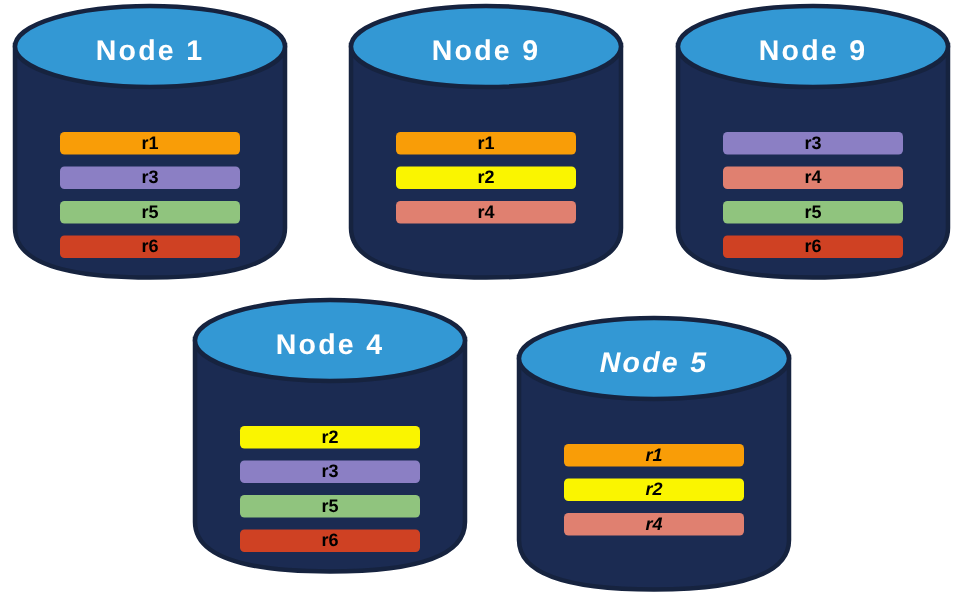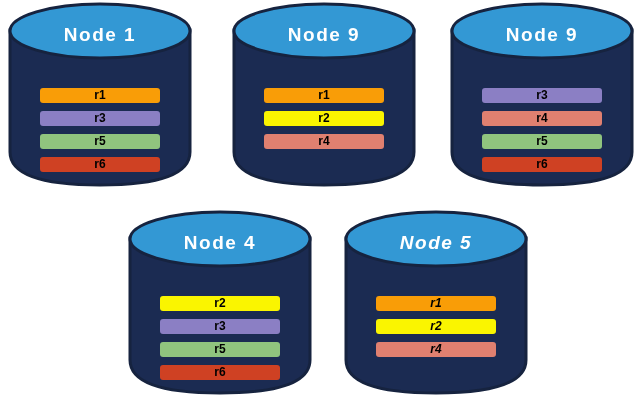--- a/index.html
+++ b/index.html
@@ -94,21 +94,21 @@
         <ellipse cx="92" cy="29" rx="90" ry="27" fill="#3398D4" stroke="#16233F" stroke-width="3"></ellipse>
       </svg>
       <div class="node-title">Node  9</div>
       <div class="replica-stack">
         <div class="replica" style="background: rgb(139, 127, 196);">r3</div>
         <div class="replica" style="background: rgb(224, 128, 112);">r4</div>
         <div class="replica" style="background: rgb(144, 196, 126);">r5</div>
         <div class="replica" style="background: rgb(207, 65, 35);">r6</div>
       </div>
     </div>
-    <div class="node" style="left: 128px; top: 210px; text-decoration: underline;">
+    <div class="node" style="left: 128px; top: 198px; text-decoration: underline;">
       <svg class="node-svg" viewBox="0 0 184 185">
         <path d="M2,28 L2,150 Q2,183 92,183 Q182,183 182,150 L182,28 Z" fill="#1B2B52" stroke="#16233F" stroke-width="3"></path>
         <ellipse cx="92" cy="29" rx="90" ry="27" fill="#3398D4" stroke="#16233F" stroke-width="3"></ellipse>
       </svg>
       <div class="node-title">Node  4</div>
       <div class="replica-stack">
         <div class="replica" style="background: rgb(250, 245, 0);">r2</div>
         <div class="replica" style="background: rgb(139, 127, 196);">r3</div>
         <div class="replica" style="background: rgb(144, 196, 126);">r5</div>
         <div class="replica" style="background: rgb(207, 65, 35);">r6</div>

